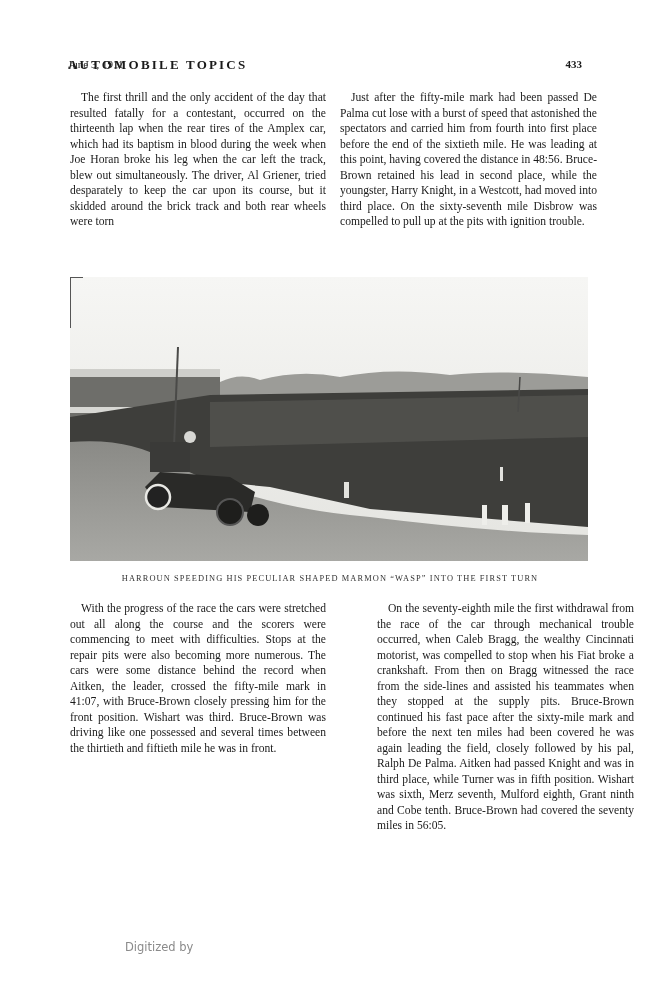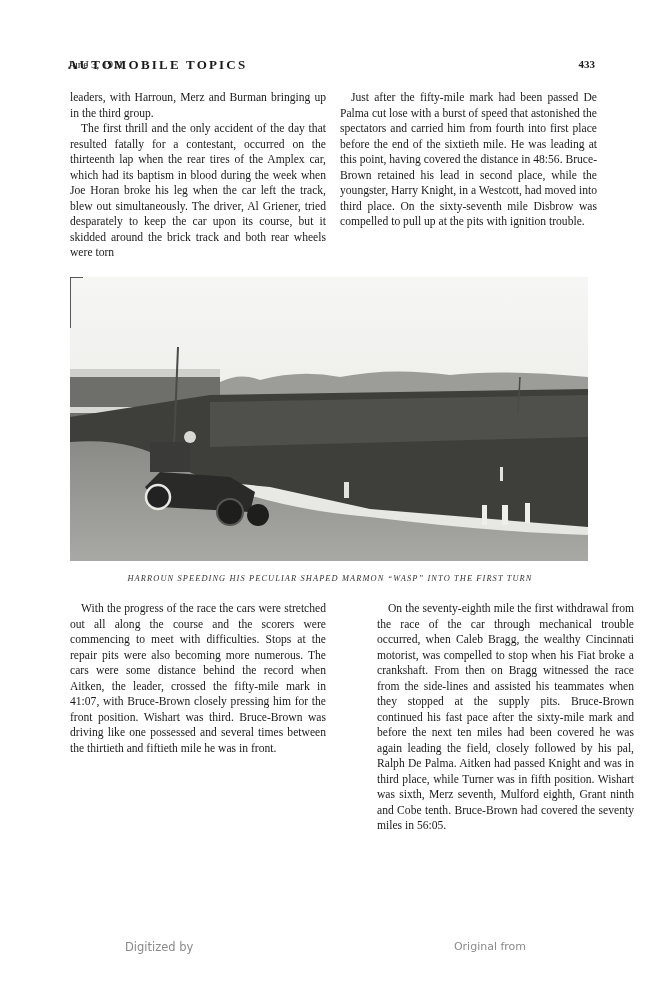--- a/index.html
+++ b/index.html
@@ -3,60 +3,59 @@
 <meta charset="utf-8">
 <style>
   html, body { margin: 0; padding: 0; }
   body {
     width: 647px; height: 983px; background: #ffffff; position: relative; overflow: hidden;
     font-family: "Liberation Serif", "DejaVu Serif", serif; color: #1a1a1a;
   }
   .header { position: absolute; top: 58px; left: 68px; width: 530px; height: 16px; }
   .header .date { position: absolute; left: 0; top: 0; font-size: 11px; }
   .header .title { position: absolute; left: 0; right: 0; top: -1px; font-size: 13px; font-weight: bold; letter-spacing: 2.2px; }
-  .header .pageno { position: absolute; right: 3px; top: 0; font-size: 11px; font-weight: bold; }
+  .header .pageno { position: absolute; right: 16px; top: 0; font-size: 11px; font-weight: bold; }
 
   .col { position: absolute; font-size: 11.6px; line-height: 15.5px; text-align: justify; hyphens: none; }
   .col p { margin: 0; text-indent: 11px; }
   .col p.cont { text-indent: 0; }
   .col-l-top { left: 70px; top: 90px; width: 256px; }
   .col-r-top { left: 340px; top: 90px; width: 257px; }
   .col-l-bot { left: 70px; top: 601px; width: 256px; }
   .col-r-bot { left: 340px; top: 601px; width: 257px; margin-left: 37px; }
 
   .photo {
     position: absolute; left: 70px; top: 277px; width: 518px; height: 284px;
     background: #f4f4f2; overflow: hidden;
   }
   .photo svg { width: 100%; height: 100%; display: block; }
   .photo-bracket { position: absolute; left: 70px; top: 277px; width: 12px; height: 50px; border-left: 1.5px solid #555; border-top: 1.5px solid #555; }
 
   .caption {
     position: absolute; left: 60px; width: 540px; top: 574px; text-align: center;
-    font-size: 8.4px; letter-spacing: 1.1px; color: #333; font-style: italic;
+    font-size: 8.4px; letter-spacing: 1.1px; color: #333;
   }
 
   .footer-left { position: absolute; left: 125px; top: 940px; height: 36px; display: flex; align-items: baseline; gap: 47px; }
   .footer-left .dig { font-family: "DejaVu Sans", sans-serif; font-size: 11.5px; color: #8a8a8a; margin-right: 6px; }
   .footer-left .brand { font-family: "Liberation Serif", serif; font-size: 30px; color: #7a7a7a; letter-spacing: -0.5px; }
   .footer-right { position: absolute; left: 390px; width: 200px; top: 939px; text-align: center; font-family: "DejaVu Sans", sans-serif; color: #8a8a8a; }
   .footer-right .l1 { font-size: 11px; line-height: 15px; }
   .footer-right .l2 { font-size: 13.5px; line-height: 17px; letter-spacing: 0.2px; }
 </style>
 </head>
 <body>
 
 <div class="header">
   <span class="date">June 3, 1911</span>
   <span class="title">AUTOMOBILE TOPICS</span>
   <span class="pageno">433</span>
 </div>
 
 <div class="col col-l-top">
-  <p class="cont">leaders, with Harroun, Merz and Burman bringing up in the third group.</p>
   <p>The first thrill and the only accident of the day that resulted fatally for a contestant, occurred on the thirteenth lap when the rear tires of the Amplex car, which had its baptism in blood during the week when Joe Horan broke his leg when the car left the track, blew out simultaneously. The driver, Al Griener, tried desparately to keep the car upon its course, but it skidded around the brick track and both rear wheels were torn</p>
 </div>
 
 <div class="col col-r-top">
   <p>Just after the fifty-mile mark had been passed De Palma cut lose with a burst of speed that astonished the spectators and carried him from fourth into first place before the end of the sixtieth mile. He was leading at this point, having covered the distance in 48:56. Bruce-Brown retained his lead in second place, while the youngster, Harry Knight, in a Westcott, had moved into third place. On the sixty-seventh mile Disbrow was compelled to pull up at the pits with ignition trouble.</p>
 </div>
 
 <div class="photo">
   <svg viewBox="0 0 518 284" preserveAspectRatio="none">
     <defs>
@@ -111,14 +110,13 @@
 
 <div class="col col-r-bot">
   <p>On the seventy-eighth mile the first withdrawal from the race of the car through mechanical trouble occurred, when Caleb Bragg, the wealthy Cincinnati motorist, was compelled to stop when his Fiat broke a crankshaft. From then on Bragg witnessed the race from the side-lines and assisted his teammates when they stopped at the supply pits. Bruce-Brown continued his fast pace after the sixty-mile mark and before the next ten miles had been covered he was again leading the field, closely followed by his pal, Ralph De Palma. Aitken had passed Knight and was in third place, while Turner was in fifth position. Wishart was sixth, Merz seventh, Mulford eighth, Grant ninth and Cobe tenth. Bruce-Brown had covered the seventy miles in 56:05.</p>
 </div>
 
 <div class="footer-left">
   <span class="dig">Digitized by</span>
 </div>
 
 <div class="footer-right">
-  <div class="l1">Original from</div>
 </div>
 
 </body></html>

